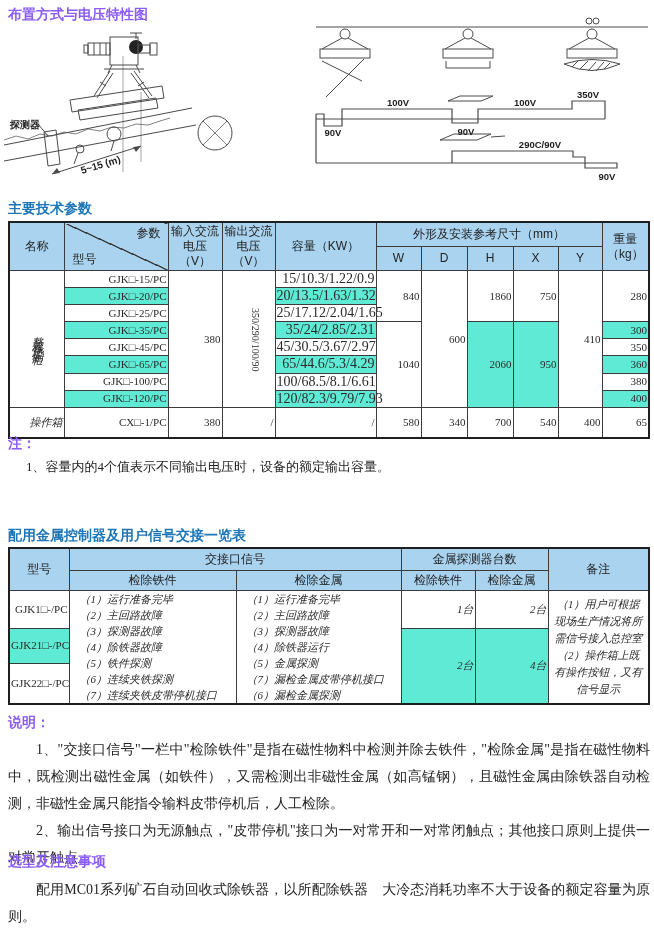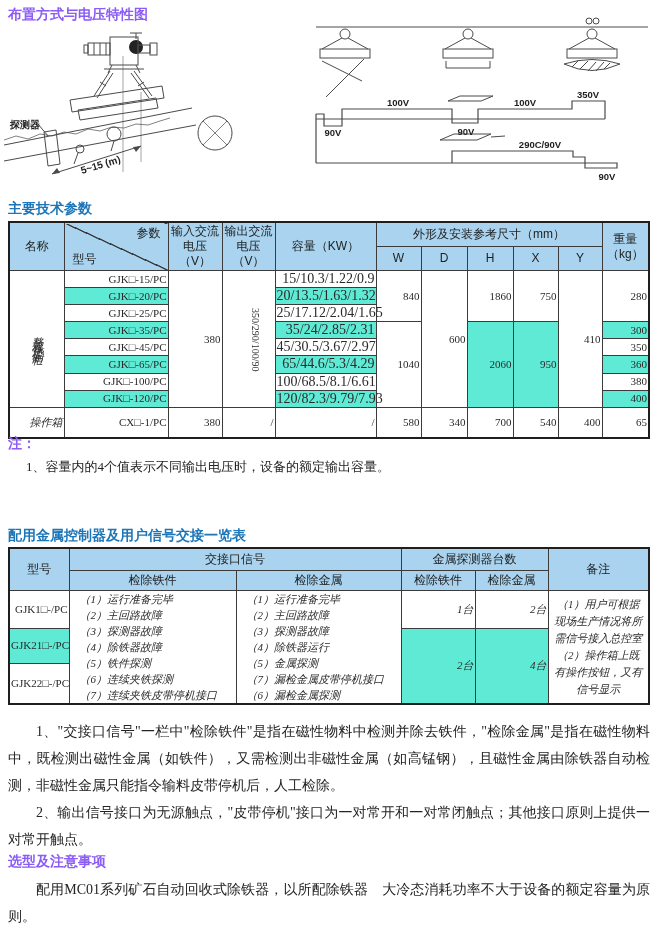--- a/index.html
+++ b/index.html
@@ -298,20 +298,21 @@
     <td rowspan="2" class="blue cjk">2台</td>
     <td rowspan="2" class="blue cjk">4台</td>
   </tr>
   <tr class="r40">
     <td>GJK22□-/PC</td>
   </tr>
 </tbody>
   </table>
 
 <div class="abs" style="left:8px;top:714px;width:642px;">
+  <div class="h-black">说明：</div>
   <p class="para" style="margin-top:4px;">1、"交接口信号"一栏中"检除铁件"是指在磁性物料中检测并除去铁件，"检除金属"是指在磁性物料中，既检测出磁性金属（如铁件），又需检测出非磁性金属（如高锰钢），且磁性金属由除铁器自动检测，非磁性金属只能指令输料皮带停机后，人工检除。</p>
   <p class="para">2、输出信号接口为无源触点，"皮带停机"接口为一对常开和一对常闭触点；其他接口原则上提供一对常开触点。</p>
 </div>
 
 <div class="abs" style="left:8px;top:853px;width:642px;">
   <div class="h-black">选型及注意事项</div>
   <p class="para" style="margin-top:5px;">配用MC01系列矿石自动回收式除铁器，以所配除铁器　大冷态消耗功率不大于设备的额定容量为原则。</p>
 </div>
 
 </body></html>

